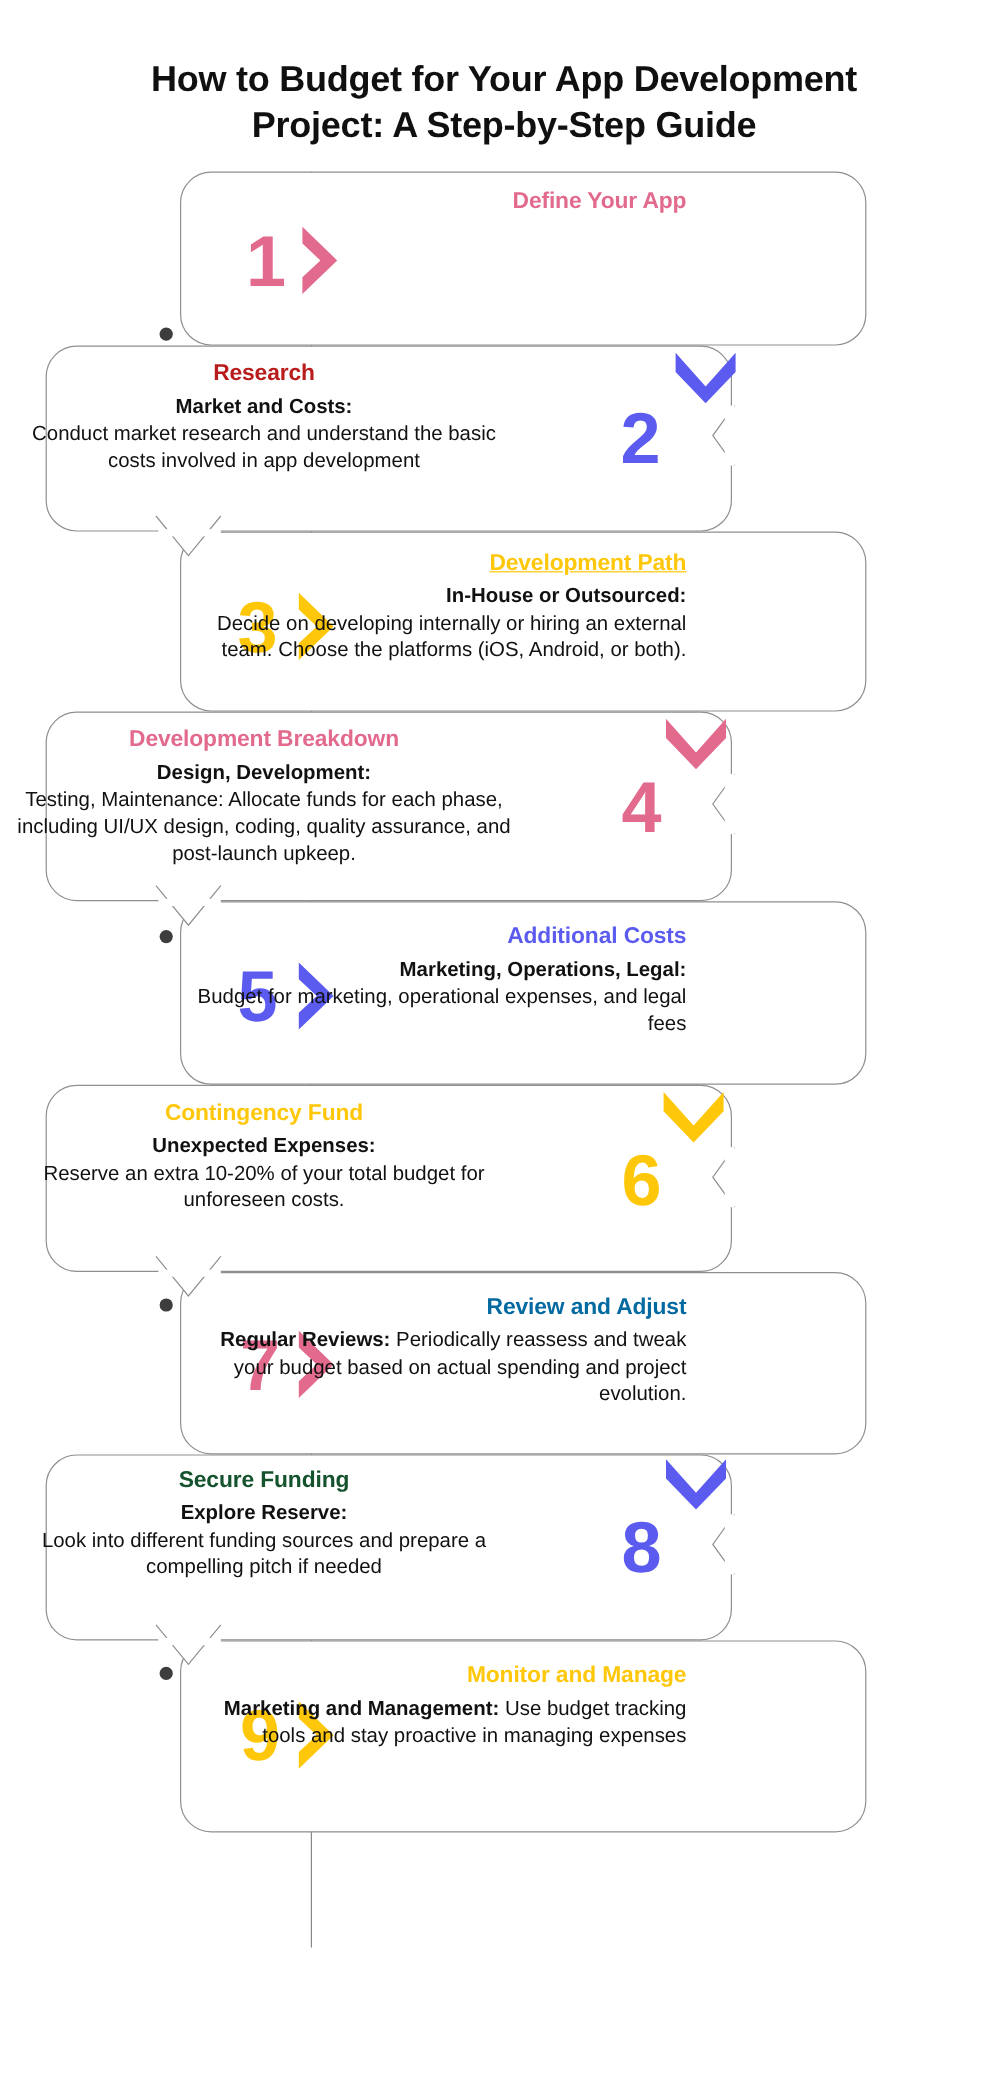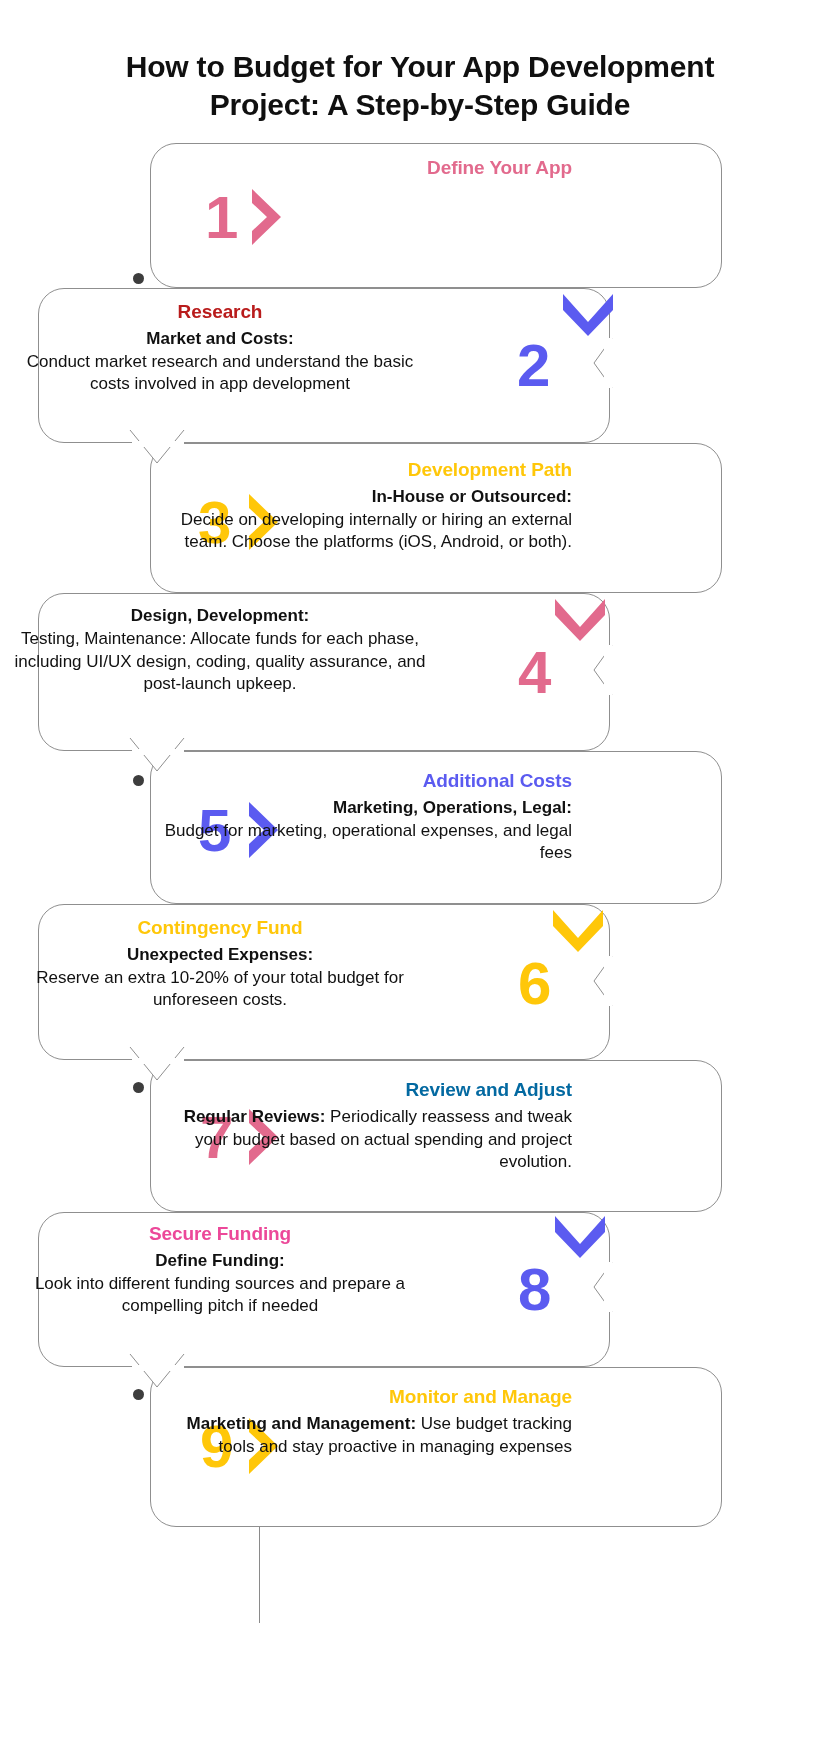--- a/index.html
+++ b/index.html
@@ -193,21 +193,21 @@
     <div class="mask" style="left:132px;top:-2px;width:52px;height:6px;"></div>
 
     <div class="num" style="left:198px;top:50px;color:#FFC709;">3</div>
     <div class="chev-right" style="left:245px;top:48px;">
       <svg viewBox="0 0 40 62">
           <path d="M4 3 L33 31 L4 59 L4 45 L19 31 L4 17 Z" fill="#FFC709"></path>
         </svg>
     </div>
 
     <div class="content" style="top:15px;">
-      <div class="kicker" style="color:#FFC709;">Development Path</div>
+      <div class="kicker" style="color:#FFC709;text-decoration:underline;">Development Path</div>
       <div class="body-text">
         <b>In-House or Outsourced:</b><br>
         <span>Decide on developing internally or hiring an external team. Choose the platforms (iOS, Android, or both).</span>
       </div>
     </div>
   </div>
 
   <div class="step even" style="height:158px;">
     <div class="card left-card" style="top:0px;height:158px;"></div>
     <div class="chev-down" style="left:550px;top:4px;">
@@ -218,20 +218,21 @@
     <div class="notch" style="left:592px;top:50px;">
       <svg width="36" height="54" viewBox="0 0 36 54">
           <path d="M20 2 L2 27 L20 52" fill="#ffffff" stroke="#8f8f8f" stroke-width="1"></path>
         </svg>
     </div>
     <div class="mask" style="left:604px;top:52px;width:8px;height:50px;"></div>
 
     <div class="num" style="left:518px;top:50px;color:#E26A8D;">4</div>
 
     <div class="content" style="top:12px;">
+      <div class="kicker" style="color:#E26A8D;">Development Breakdown</div>
       <div class="body-text">
         <b>Design, Development:</b><br>
         <span>Testing, Maintenance: Allocate funds for each phase, including UI/UX design, coding, quality assurance, and post-launch upkeep.</span>
       </div>
     </div>
   </div>
 
   <div class="step odd" style="height:153px;">
     <div class="card right-card" style="top:0px;height:153px;"></div>
     <div class="notch" style="left:128px;top:-14px;">
@@ -319,23 +320,23 @@
     <div class="notch" style="left:592px;top:48px;">
       <svg width="36" height="54" viewBox="0 0 36 54">
           <path d="M20 2 L2 27 L20 52" fill="#ffffff" stroke="#8f8f8f" stroke-width="1"></path>
         </svg>
     </div>
     <div class="mask" style="left:604px;top:50px;width:8px;height:50px;"></div>
 
     <div class="num" style="left:518px;top:48px;color:#5B5BF0;">8</div>
 
     <div class="content" style="top:10px;">
-      <div class="kicker" style="color:#ec4899;">Secure Funding</div>
-      <div class="body-text">
-        <b>Define Funding:</b><br>
+      <div class="kicker" style="color:#14532d;">Secure Funding</div>
+      <div class="body-text">
+        <b>Explore Reserve:</b><br>
         <span>Look into different funding sources and prepare a compelling pitch if needed</span>
       </div>
     </div>
   </div>
 
   <div class="step odd" style="height:160px;">
     <div class="card right-card" style="top:0px;height:160px;"></div>
     <div class="notch" style="left:128px;top:-14px;">
       <svg width="58" height="40" viewBox="0 0 58 40">
           <path d="M2 1 L29 34 L56 1" fill="#ffffff" stroke="#8f8f8f" stroke-width="1"></path>

